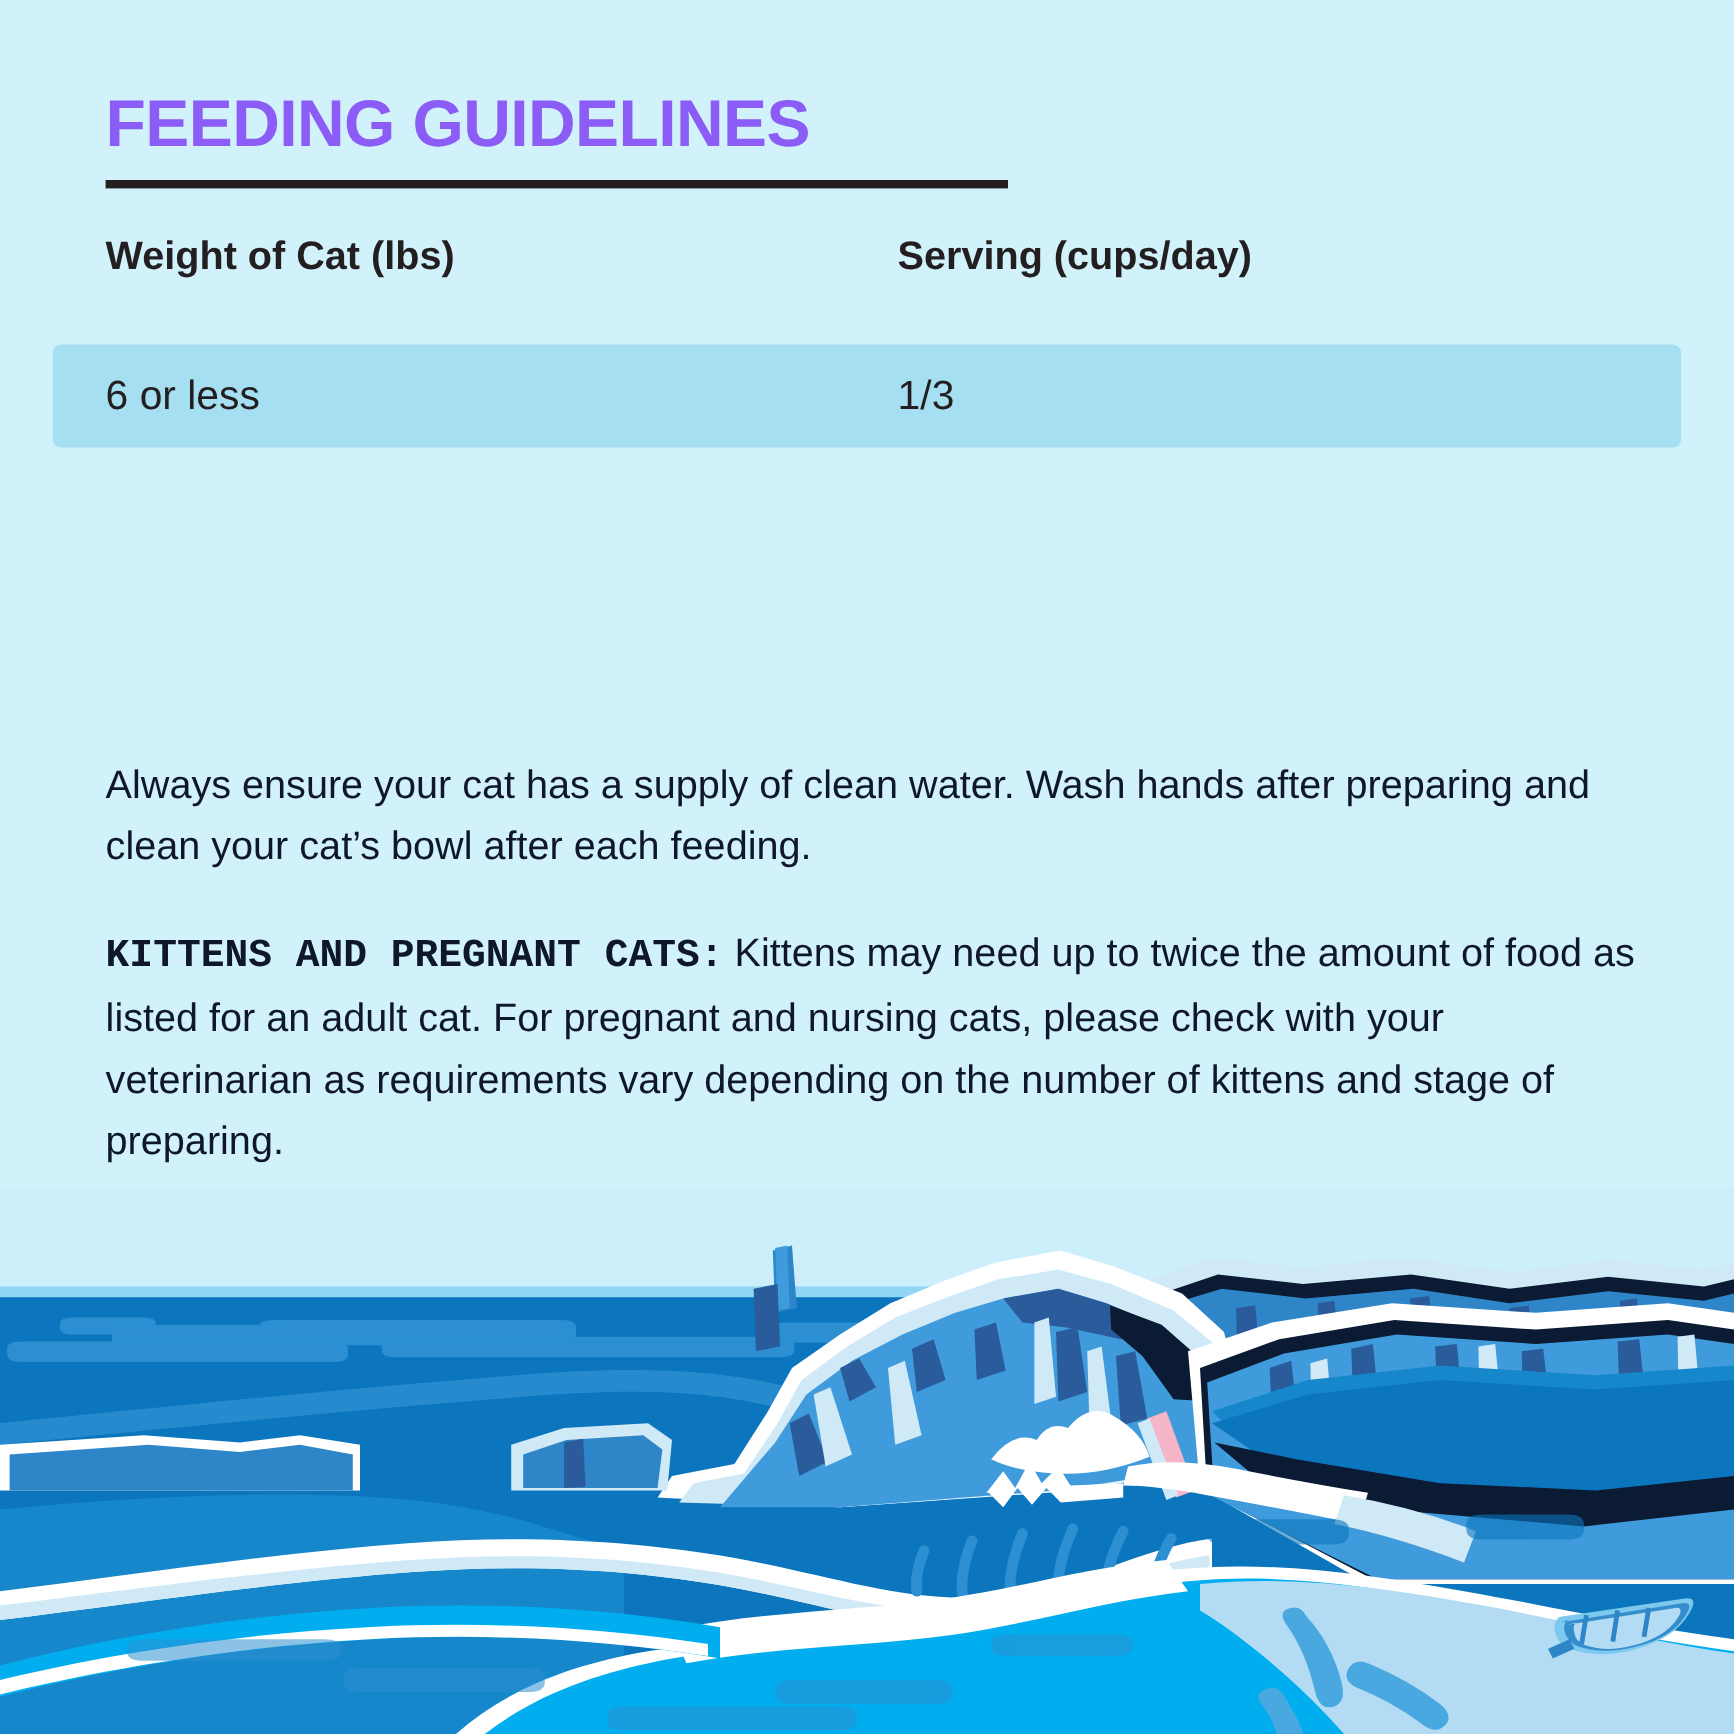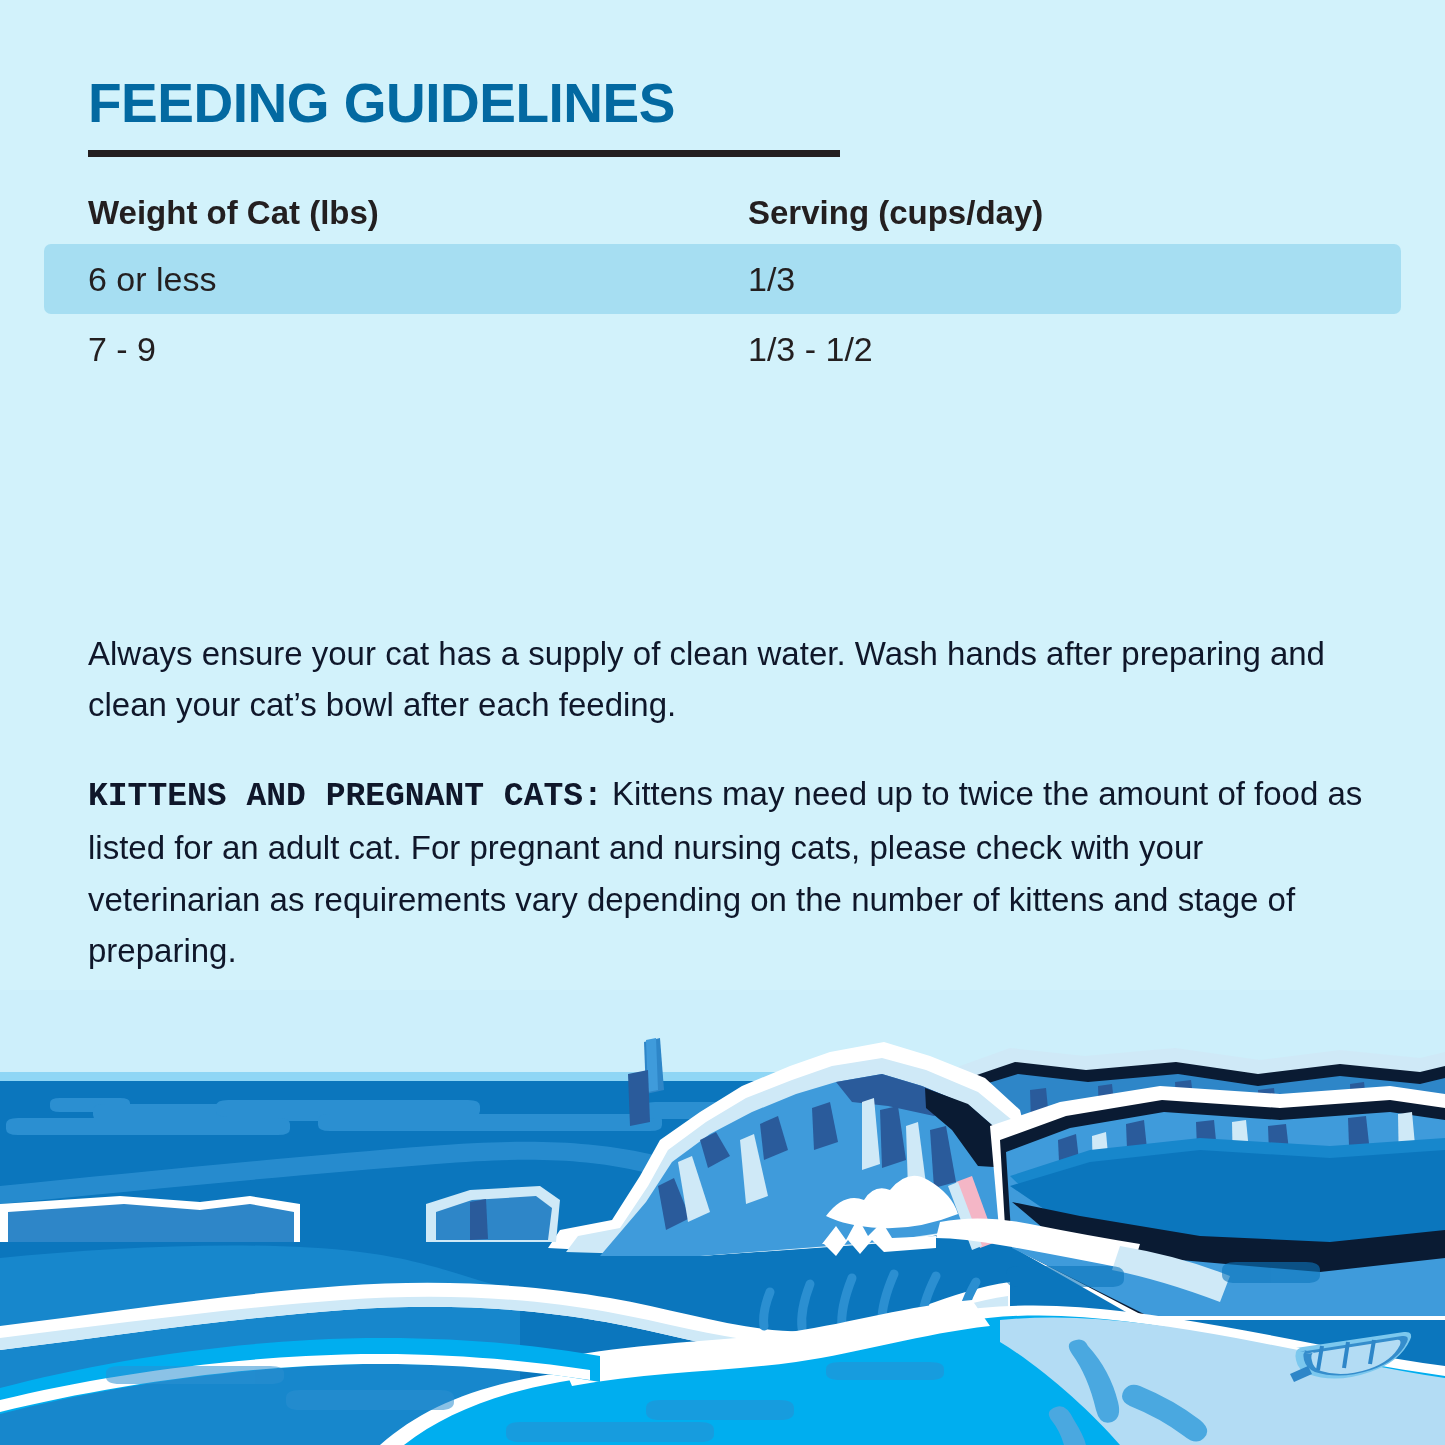--- a/index.html
+++ b/index.html
@@ -17,21 +17,21 @@
     background:#d2f2fb;
   }
 
   
   .title{
     position:absolute;
     left:88px;top:76px;
     font-size:55px;
     font-weight:bold;
     letter-spacing:-0.5px;
-    color:#0369a1;
+    color:#8b5cf6;
     line-height:1;
     white-space:nowrap;
   }
   .title-rule{
     position:absolute;
     left:88px;top:150px;
     width:752px;height:7px;
     background:#231f20;
   }
 
@@ -51,21 +51,22 @@
     font-size:33px;
     font-weight:bold;
     color:#231f20;
     white-space:nowrap;
   }
   .th.c1{left:88px;}
   .th.c2{left:748px;}
 
   .row{
     position:relative;
-    height:70px;
+    height:86px;
+    margin-top:43px;
   }
   .row .band{
     position:absolute;
     left:44px;right:44px;top:0;bottom:0;
     border-radius:7px;
     background:transparent;
   }
   .row.alt .band{background:#a6def2;}
   .cell{
     position:absolute;
@@ -114,25 +115,20 @@
       <div class="th c2">Serving (cups/day)</div>
       <div class="th c1">Weight of Cat (lbs)</div>
     </div>
 
     <div class="row alt">
       <div class="band"></div>
       <div class="cell c1">6 or less</div>
       <div class="cell c2">1/3</div>
     </div>
 
-    <div class="row">
-      <div class="band"></div>
-      <div class="cell c1">7 - 9</div>
-      <div class="cell c2">1/3 - 1/2</div>
-    </div>
 
 
 
   </div>
 
   <div class="para p1">Always ensure your cat has a supply of clean water. Wash hands after preparing and clean your cat’s bowl after each feeding.</div>
 
   <div class="para p2"><b>KITTENS AND PREGNANT CATS:</b><span> Kittens may need up to twice the amount of food as listed for an adult cat. For pregnant and nursing cats, please check with your veterinarian as requirements vary depending on the number of kittens and stage of preparing.</span></div>
 
   <div class="illo">

